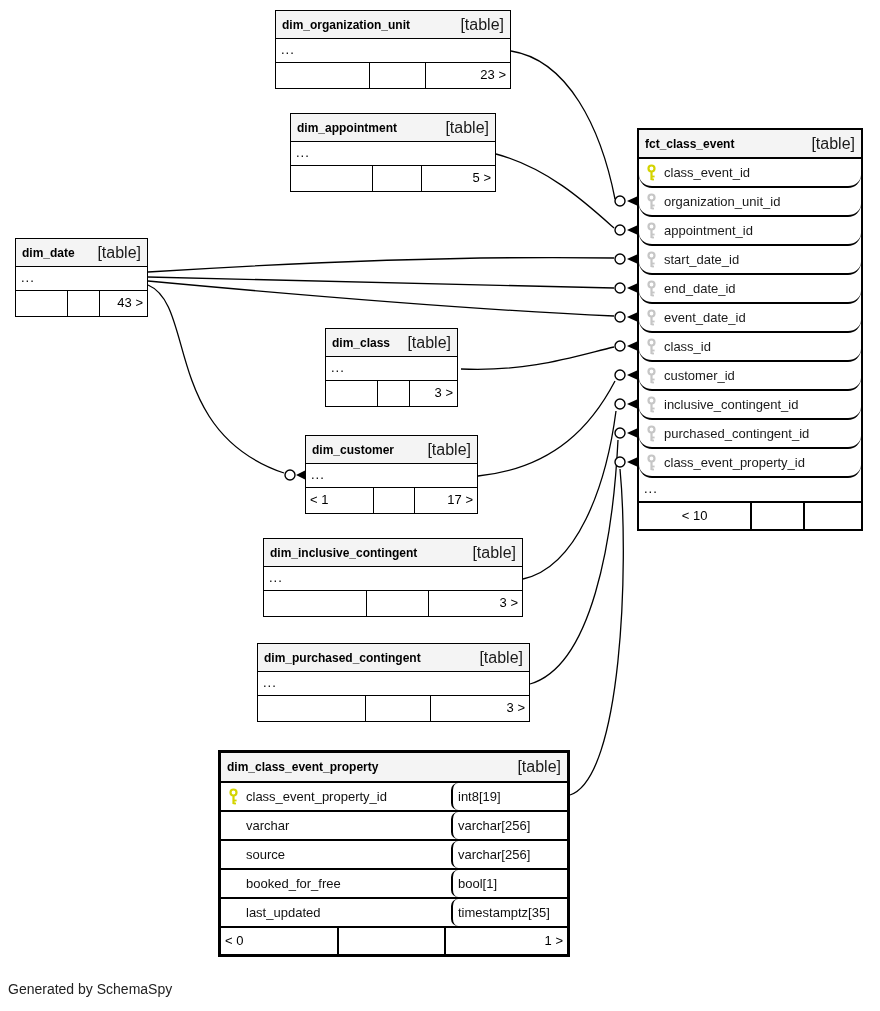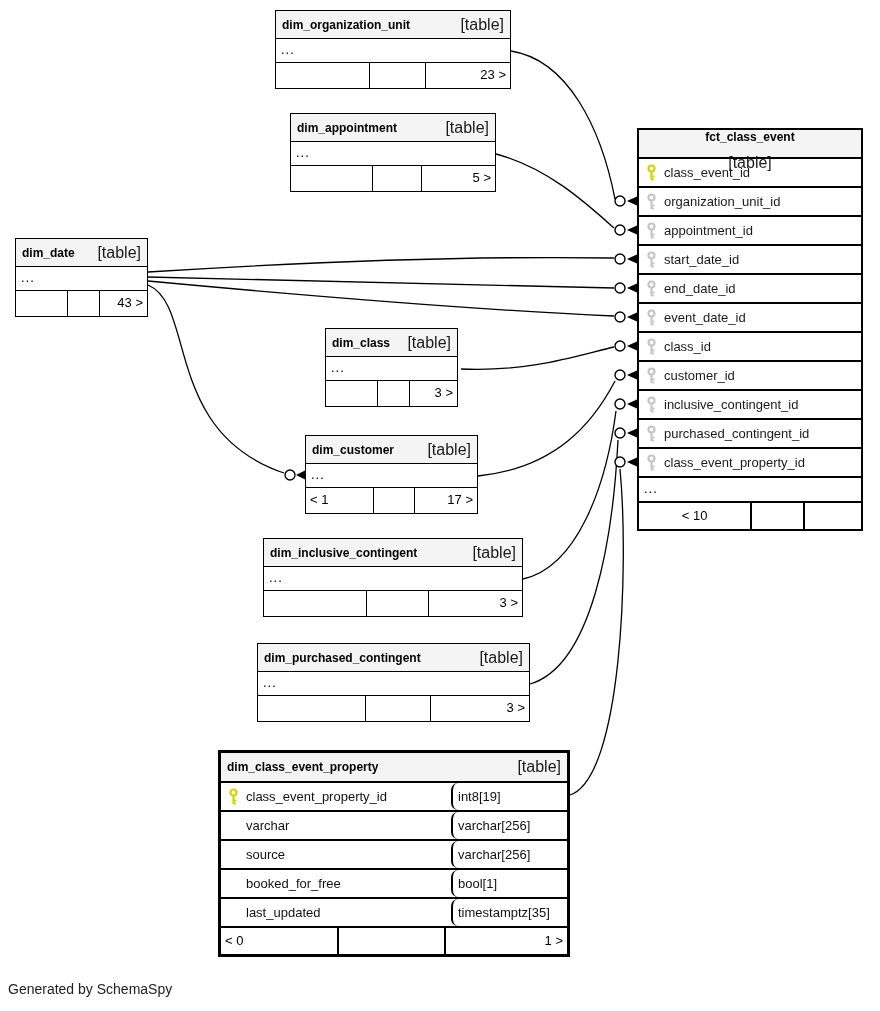--- a/index.html
+++ b/index.html
@@ -6,34 +6,34 @@
   .canvas{position:relative;width:880px;height:1011px;background:#ffffff;
           font-family:"Liberation Sans",sans-serif;color:#000;overflow:hidden;}
   .wires{position:absolute;left:0;top:0;width:880px;height:1011px;z-index:1;}
   .tbl{position:absolute;z-index:2;background:#fff;border:1px solid #000;
        box-sizing:border-box;font-size:13px;}
   .tbl.medium{border-width:2px;}
   .tbl.bold{border-width:3px;}
   .hdr{display:flex;justify-content:space-between;align-items:center;gap:10px;
        background:#f4f4f4;border-bottom:1px solid #000;height:28px;
        padding:0 6px;box-sizing:border-box;}
-  .medium .hdr{height:29px;border-bottom-width:2px;flex-direction:column;}
+  .medium .hdr{height:29px;border-bottom-width:2px;}
   .bold .hdr{height:30px;border-bottom-width:2px;}
   .nm{font-weight:bold;font-size:12px;white-space:nowrap;}
   .tag{font-size:16px;color:#1a1a1a;white-space:nowrap;}
   .ell{height:24px;line-height:22px;padding:0 5px;border-bottom:1px solid #000;
        box-sizing:border-box;letter-spacing:1px;}
   .ftr{display:flex;height:25px;line-height:24px;}
   .fc{box-sizing:border-box;padding:0 4px;overflow:hidden;}
   .fc1{width:40%;border-right:1px solid #000;}
   .fc2{width:24%;border-right:1px solid #000;}
   .fc3{flex:1;text-align:right;}
   
   .frow{display:flex;align-items:center;gap:7px;height:29px;padding:0 6px;
-        border-bottom:2px solid #000;box-sizing:border-box;color:#1a1a1a;}
+        border-bottom:2px solid #000;box-sizing:border-box;color:#1a1a1a;border-radius:13px;}
   .medium .ell{height:25px;border-bottom-width:2px;}
   .medium .ftr{height:26px;line-height:25px;text-align:center;}
   .medium .fc1{width:51%;border-right-width:2px;}
   .medium .fc2{width:24%;border-right-width:2px;}
   
   .prow{display:flex;height:29px;border-bottom:2px solid #000;box-sizing:border-box;color:#111;}
   .pname{display:flex;align-items:center;gap:7px;width:230px;padding:0 6px;box-sizing:border-box;}
   .ptype{flex:1;border-left:2px solid #000;padding:0 5px;display:flex;align-items:center;border-radius:7px;}
   .bold .ftr{height:26px;line-height:25px;}
   .bold .fc1{width:34%;border-right:2px solid #000;}

